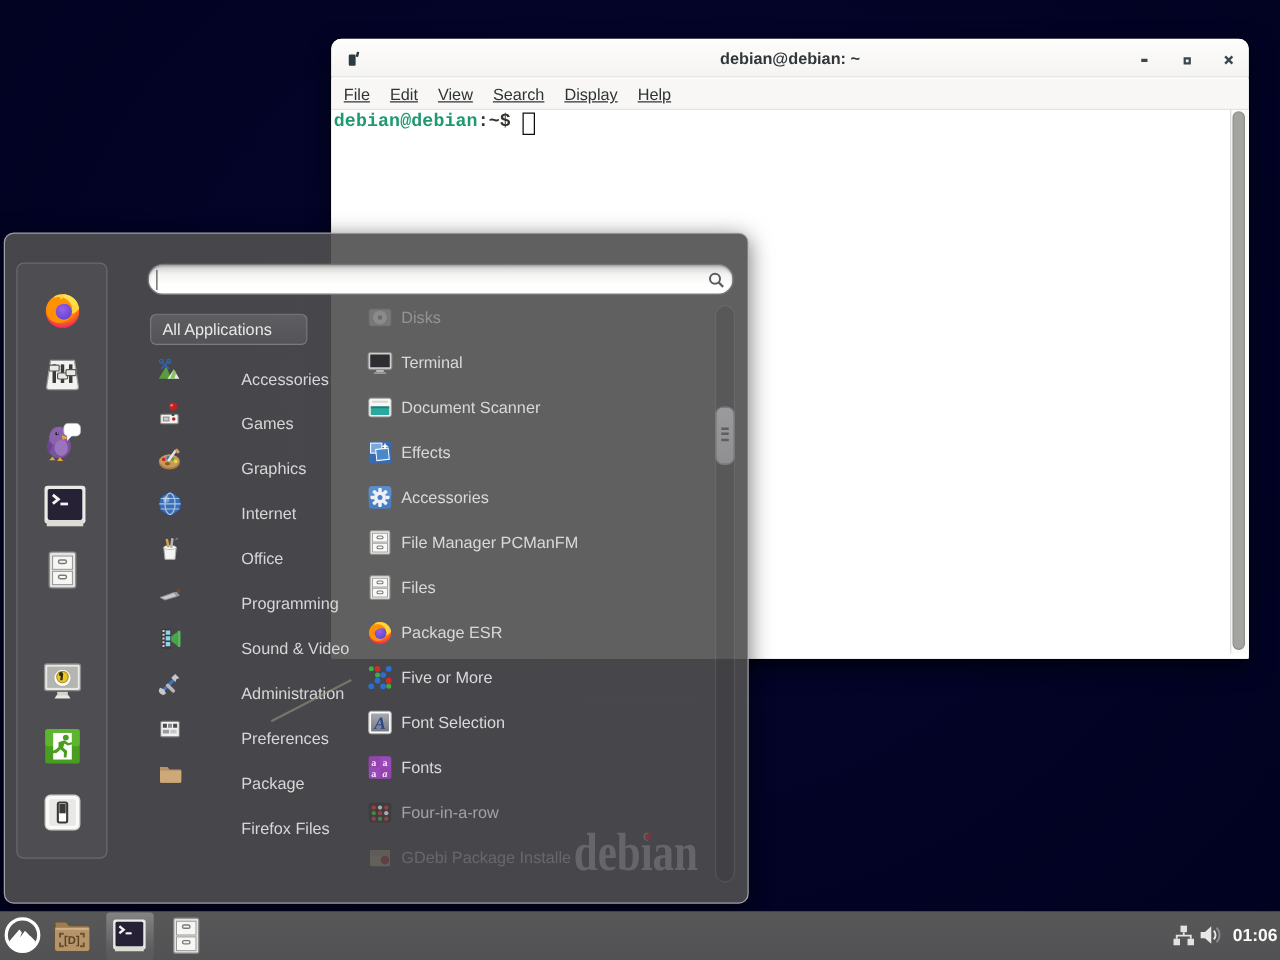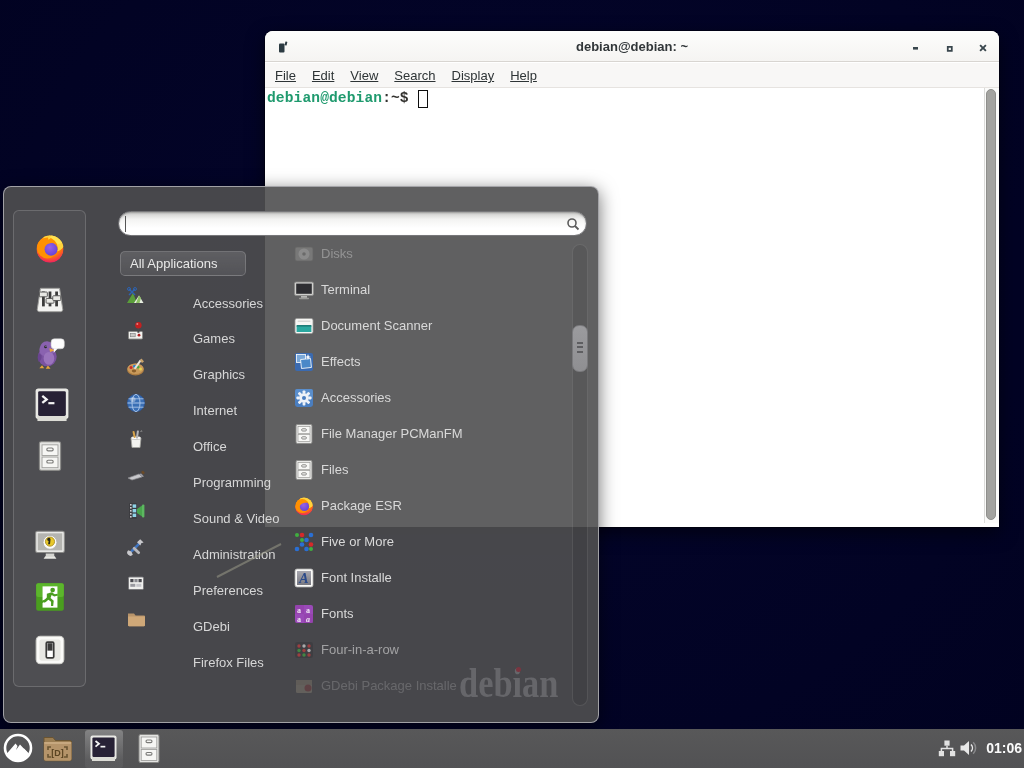--- a/index.html
+++ b/index.html
@@ -326,21 +326,21 @@
         <rect x="4.3" y="10.8" width="5" height="3" fill="#9a9aa0"></rect>
         <rect x="10.3" y="10.8" width="5" height="3" fill="#c5c5ca"></rect>
       </svg>
       <span class="ct">Preferences</span>
     </div>
   <div class="cat" style="top:601px">
       <svg class="ci" viewBox="0 0 20 20">
         <path d="M2 4.5 h6 l1.6 2 H18 a1 1 0 0 1 1 1 V16 a1.2 1.2 0 0 1 -1.2 1.2 H3.2 A1.2 1.2 0 0 1 2 16 Z" fill="#b8946a"></path>
         <path d="M2 7.5 h17 V16 a1.2 1.2 0 0 1 -1.2 1.2 H3.2 A1.2 1.2 0 0 1 2 16 Z" fill="#cfa878"></path>
       </svg>
-      <span class="ct">GDebi</span>
+      <span class="ct">Package</span>
     </div>
   <div class="cat" style="top:637px">
       <span class="ct">Firefox Files</span>
     </div>
 
   <div class="app" style="top:236px;opacity:0.42">
       <svg class="ai" viewBox="0 0 22 22">
         <rect x="2" y="4" width="18" height="14" rx="2" fill="#9a9a98" stroke="#6a6a68" stroke-width="0.8"></rect>
         <circle cx="11" cy="11" r="5.5" fill="#c8c8c6"></circle>
         <circle cx="11" cy="11" r="1.8" fill="#7a7a78"></circle>
@@ -465,21 +465,21 @@
         <rect x="4" y="4" width="14" height="14" fill="#8a8a92"></rect>
         <rect x="4" y="4" width="14" height="14" fill="url(#fsg)"></rect>
         <defs>
           <linearGradient id="fsg" x1="0" y1="0" x2="0" y2="1">
             <stop offset="0" stop-color="#a8a8b0"></stop>
             <stop offset="1" stop-color="#787880"></stop>
           </linearGradient>
         </defs>
         <text x="11" y="16" font-family="Liberation Serif, serif" font-style="italic" font-size="14" font-weight="bold" fill="#2a4a8a" text-anchor="middle">A</text>
       </svg>
-      <span class="at">Font Installe</span>
+      <span class="at">Font Selection</span>
     </div>
   <div class="app" style="top:596px">
       <svg class="ai" viewBox="0 0 22 22">
         <rect x="2" y="2" width="18" height="18" rx="2" fill="#9a4ab8"></rect>
         <rect x="2" y="2" width="9" height="9" fill="#933fa8" opacity="0.6"></rect>
         <rect x="11" y="11" width="9" height="9" fill="#933fa8" opacity="0.6"></rect>
         <g fill="#f0e8f4" font-family="Liberation Serif, serif" font-size="8" font-weight="bold">
           <text x="4" y="9.5">a</text>
           <text x="13" y="9.5">a</text>
           <text x="4" y="18.5">a</text>

